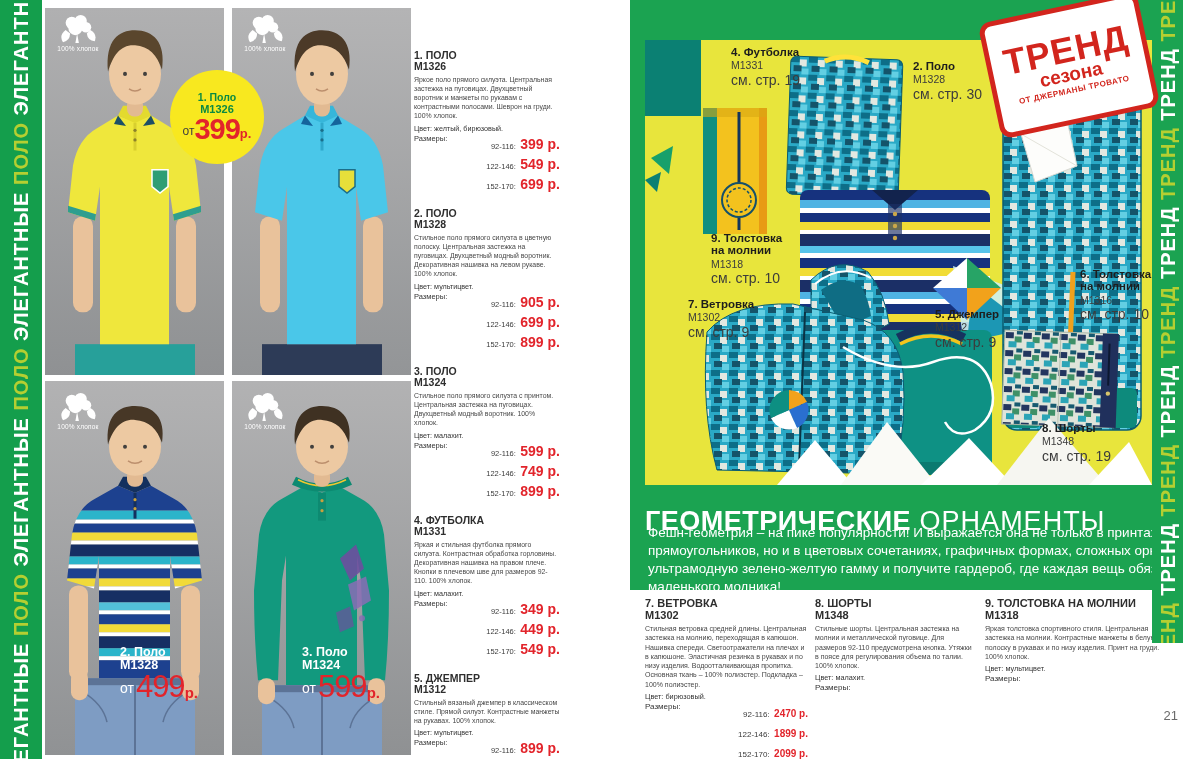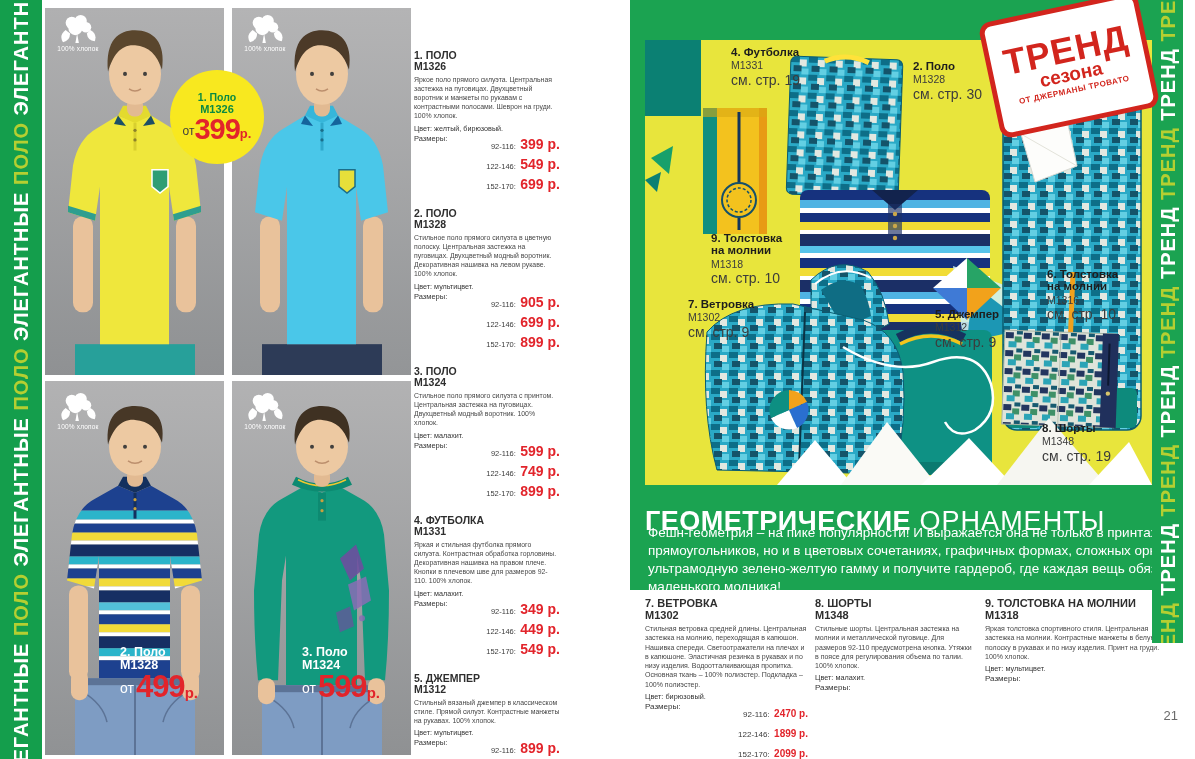--- a/index.html
+++ b/index.html
@@ -28,21 +28,21 @@
   .cb-price{display:flex;align-items:flex-end;margin-top:1px;}
   .cb-from{font-size:12px;color:#3f3f3f;margin-bottom:4px;}
   .cb-val{font-size:29px;font-weight:800;color:#e2242b;line-height:.9;letter-spacing:-1px;text-align:right;}
   .cb-cur{font-size:13px;font-weight:700;color:#e2242b;margin-bottom:1px;}
   
   .poverlay{position:absolute;z-index:4;color:#fff;}
   .po-name{font-size:12.5px;font-weight:700;line-height:1.05;}
   .po-code{font-size:12.5px;font-weight:700;line-height:1.05;}
   .po-price{display:flex;align-items:flex-end;margin-top:2px;}
   .po-from{font-size:14px;color:#fff;margin-bottom:5px;margin-right:2px;}
-  .po-val{font-size:31px;font-weight:700;color:#e2242b;line-height:.85;letter-spacing:-1px;}
+  .po-val{font-size:31px;font-weight:400;color:#e2242b;line-height:.85;letter-spacing:-1px;}
   .po-cur{font-size:15px;font-weight:700;color:#e2242b;}
   
   .pcol{position:absolute;left:414px;top:50px;width:146px;}
   .product{margin-bottom:14px;}
   .p-title{font-size:10.5px;font-weight:800;color:#2e2e2e;line-height:1.05;}
   .p-code{font-size:10.5px;font-weight:800;color:#2e2e2e;line-height:1.05;margin-bottom:4px;}
   .p-desc{font-size:6.9px;line-height:1.3;color:#474747;}
   .p-color{font-size:7.2px;color:#333;margin-top:3px;}
   .p-sizes{display:flex;justify-content:space-between;align-items:flex-start;margin-top:1px;}
   .sizes-label{font-size:7.5px;color:#333;}
@@ -538,21 +538,21 @@
 <div class="flabel" style="left:688px;top:298px;">
   <div class="fl-name">7. Ветровка</div>
   <div class="fl-code">M1302</div>
   <div class="fl-page">см. стр. 9</div>
 </div>
 <div class="flabel" style="left:935px;top:308px;">
   <div class="fl-name">5. Джемпер</div>
   <div class="fl-code">M1312</div>
   <div class="fl-page">см. стр. 9</div>
 </div>
-<div class="flabel" style="left:1047px;top:268px;">
+<div class="flabel" style="left:1080px;top:268px;">
   <div class="fl-name">6. Толстовка</div>
   <div class="fl-name">на молнии</div>
   <div class="fl-code">M1316</div>
   <div class="fl-page">см. стр. 10</div>
 </div>
 <div class="flabel" style="left:1042px;top:422px;">
   <div class="fl-name">8. Шорты</div>
   <div class="fl-code">M1348</div>
   <div class="fl-page">см. стр. 19</div>
 </div>

